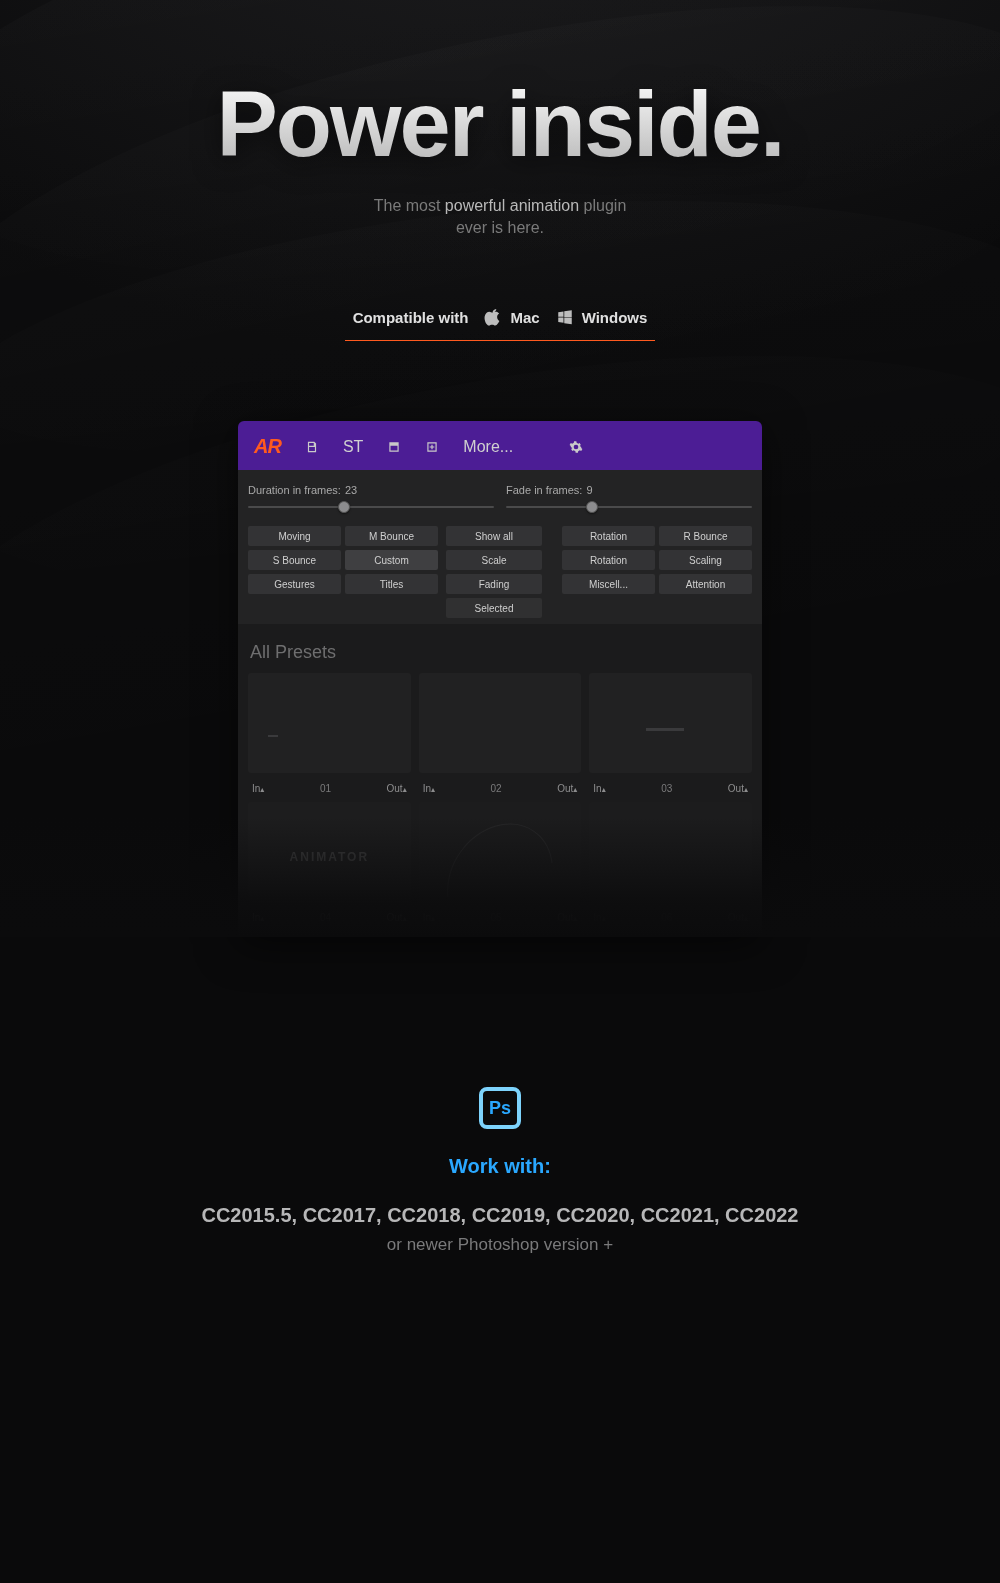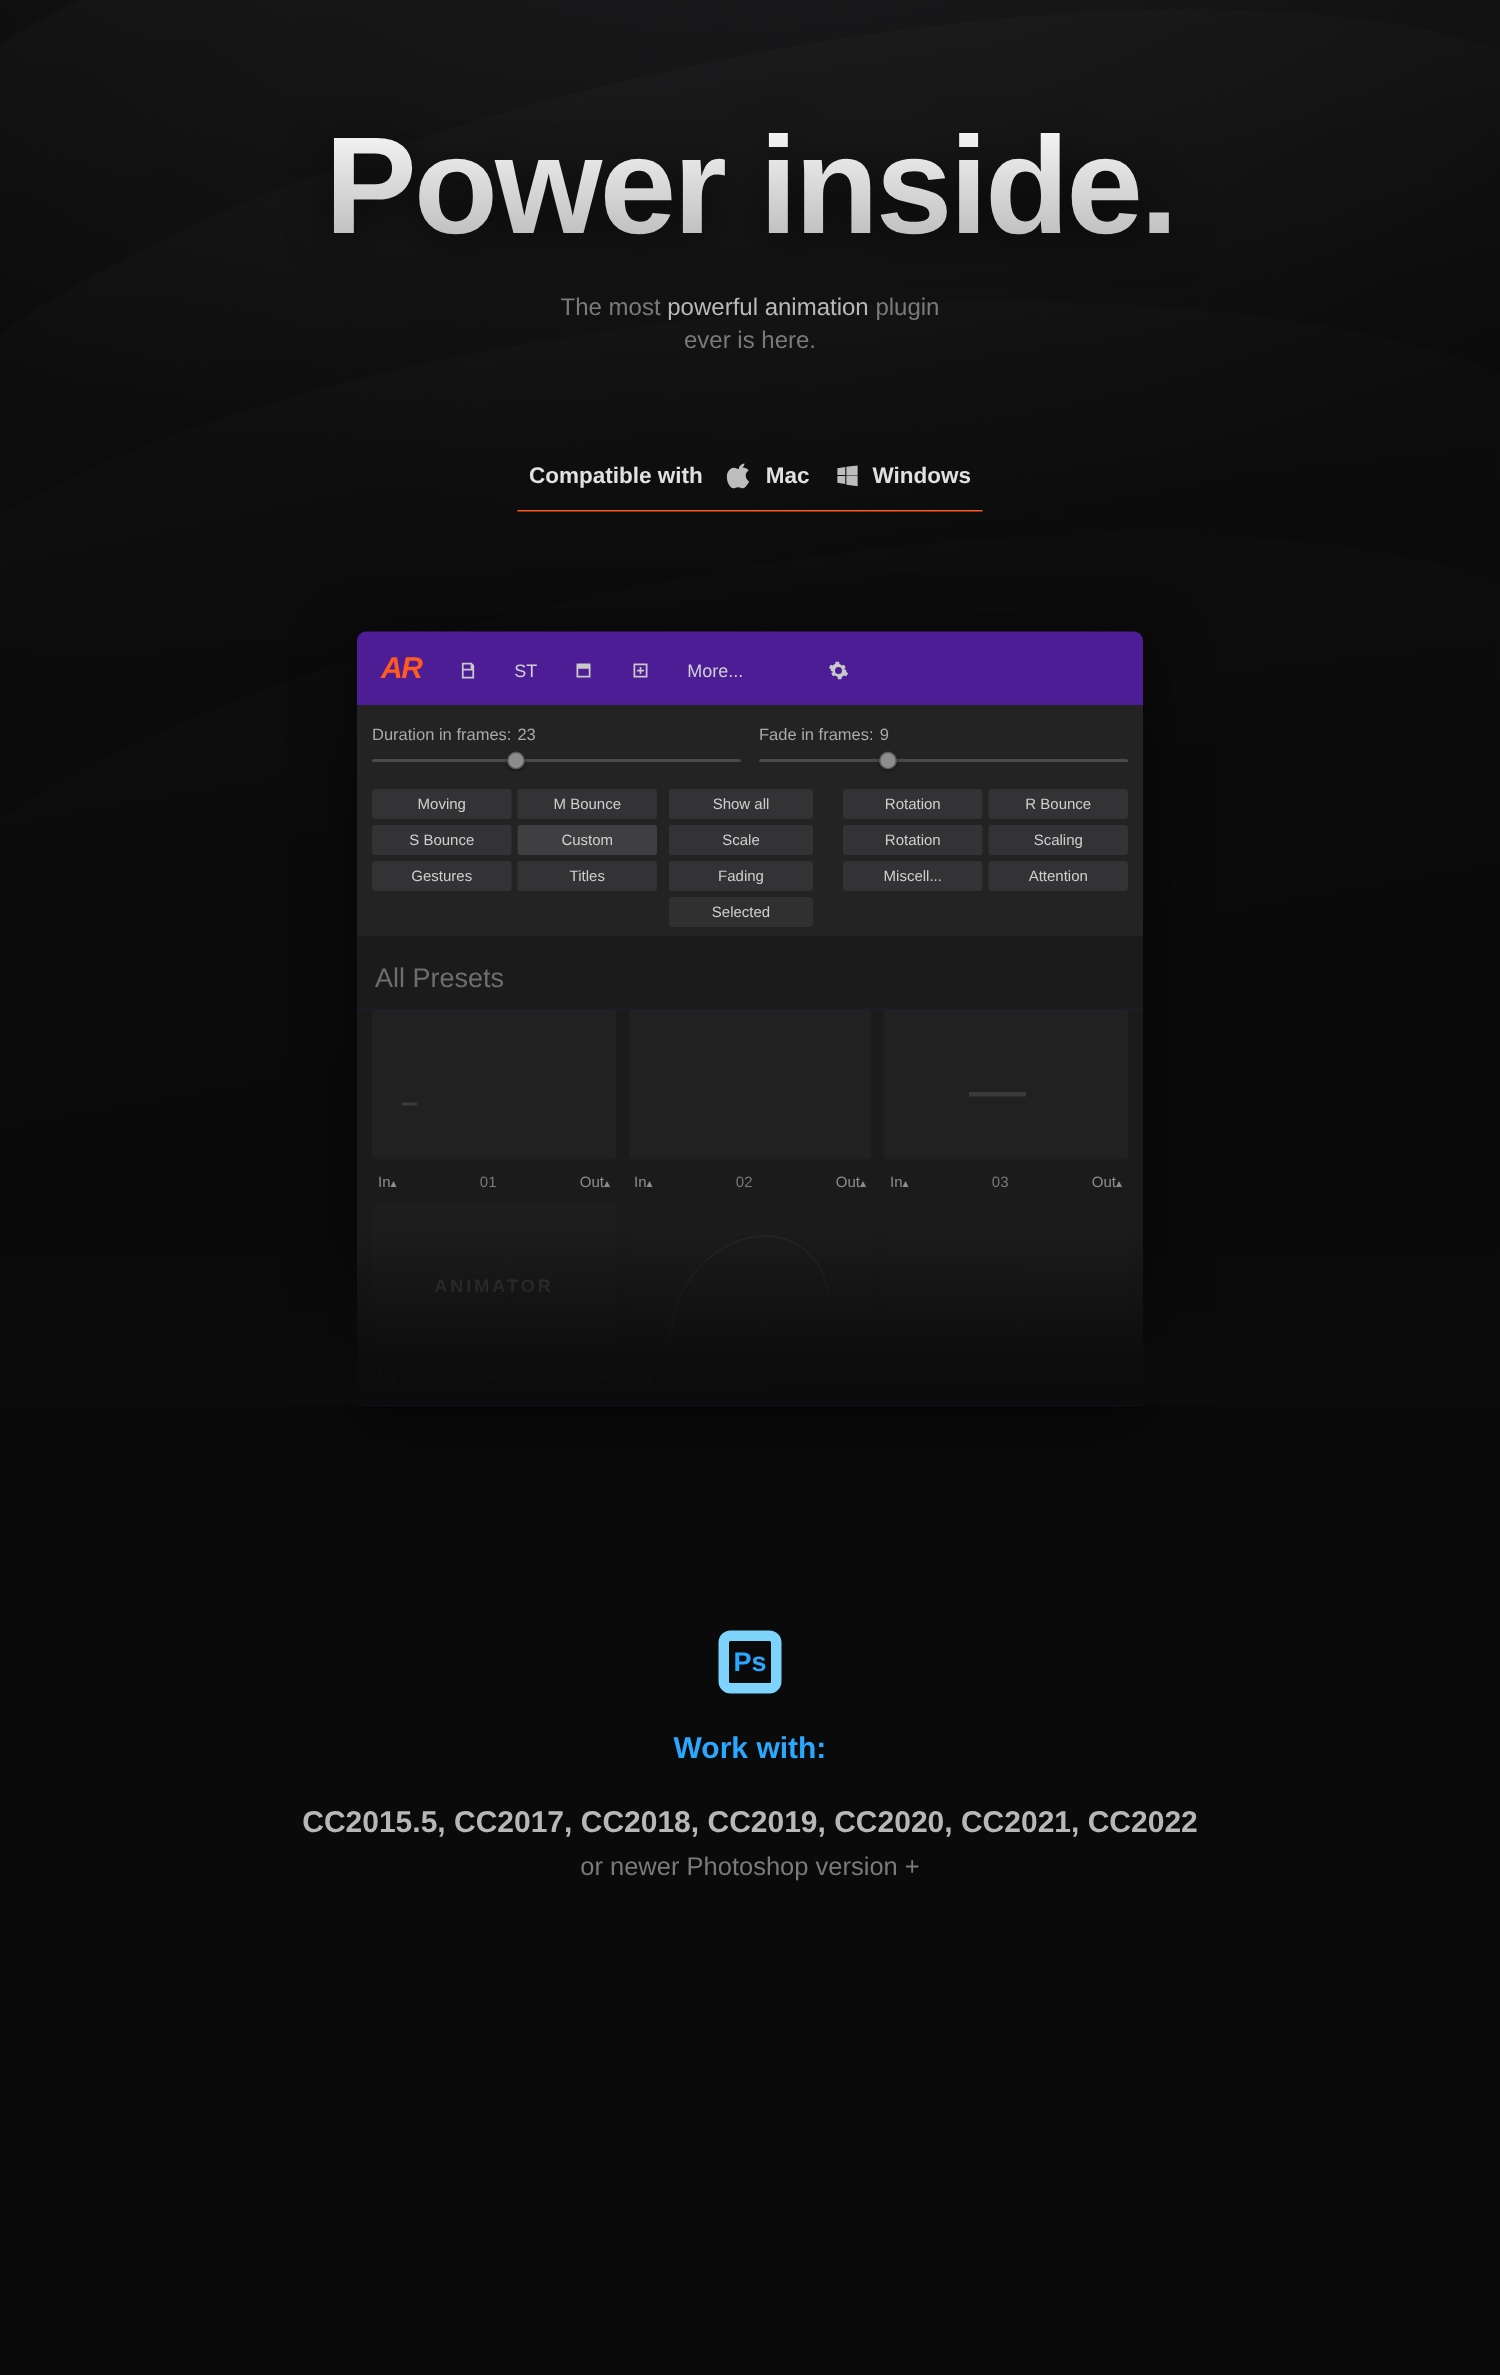--- a/index.html
+++ b/index.html
@@ -23,21 +23,21 @@
     .hero-sub .dim { color: #7a7a7a; }
     .compat-bar { width: 310px; margin: 70px auto 0; display:flex; align-items:center; justify-content:center; gap:16px; padding-bottom:14px; border-bottom: 1.5px solid #ff5a1f; }
     .compat-label { font-size: 15px; font-weight:600; color:#e1e1e1; }
     .compat-item { display:flex; align-items:center; gap:8px; font-size:15px; color:#e0e0e0; font-weight:600; }
     .ico { width:18px; height:18px; fill:#bdbdbd; display:block; }
 
     .panel { width: 524px; margin: 80px auto 0; background:#4c1d95; border-radius:6px; padding: 0; box-shadow: 0 8px 40px rgba(0,0,0,0.55); }
     .toolbar { display:flex; align-items:center; gap:24px; padding: 14px 16px 12px; }
     .logo-ar { font-weight:900; font-size:20px; letter-spacing:-1px; color:#ff5a1f; font-style:italic; }
     .tb-ico { width:14px; height:14px; fill:#c9c9c9; display:block; }
-    .tb-text { font-size:12px; color:#d0d0d0; font-weight:500; }
+    .tb-text { font-size:16px; color:#d0d0d0; font-weight:500; }
     .tb-item { display:flex; align-items:center; }
 
     .sliders { display:flex; gap:12px; padding: 14px 10px 8px; background:#232324; }
     .slider-col { flex:1; }
     .slider-label { font-size:11px; color:#a9a9a9; margin-bottom:10px; display:flex; gap:4px; }
     .slider-track { position:relative; height:2px; background:#4a4a4b; border-radius:2px; }
     .slider-thumb { position:absolute; top:50%; width:12px; height:12px; border-radius:50%; background:#8c8c8e; border:1px solid #555; transform:translate(-50%,-50%); box-shadow:0 1px 2px rgba(0,0,0,0.5); }
 
     .chips { padding: 10px 10px 6px; background:#232324; }
     .chip-rows { display:flex; gap:8px; }
@@ -62,21 +62,21 @@
     .nums { color:#7a7a7b; }
     .arrow { font-size:8px; }
 
     .panel-fade { position:relative; }
     .panel-fade::after { content:""; position:absolute; left:0; right:0; bottom:0; height:120px;
       background: linear-gradient(180deg, rgba(11,11,12,0) 0%, rgba(11,11,12,0.85) 70%, #0b0b0c 100%);
       pointer-events:none;
     }
 
     .ps-block { text-align:center; margin-top: 150px; }
-    .ps-badge { display:inline-flex; align-items:center; justify-content:center; width:42px; height:42px; border-radius:8px; border:7px solid #7dd3fc; margin-bottom:26px; }
+    .ps-badge { display:inline-flex; align-items:center; justify-content:center; width:42px; height:42px; border-radius:8px; border:4px solid #7dd3fc; margin-bottom:26px; }
     .ps-badge span { color:#2aa8ff; font-weight:800; font-size:18px; }
     .ps-title { color:#2aa8ff; font-size:20px; font-weight:600; margin-bottom:26px; }
     .ps-versions { color:#b7b7b8; font-size:20px; font-weight:700; }
     .ps-or { color:#7a7a7b; font-size:17px; margin-top:8px; }
   </style>
 </head>
 <body>
 
 <div class="bg-waves">
   <div class="wave" style="top:-120px;"></div>

